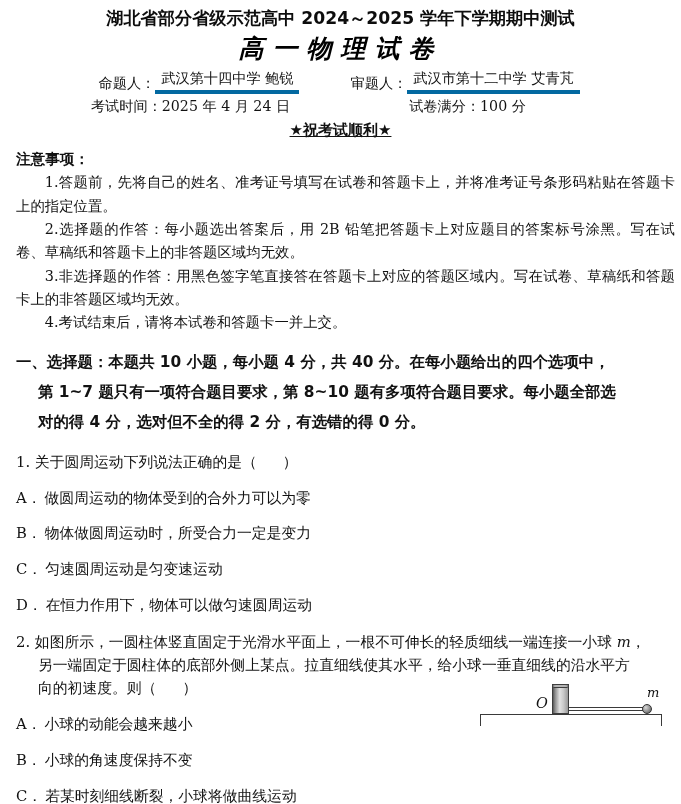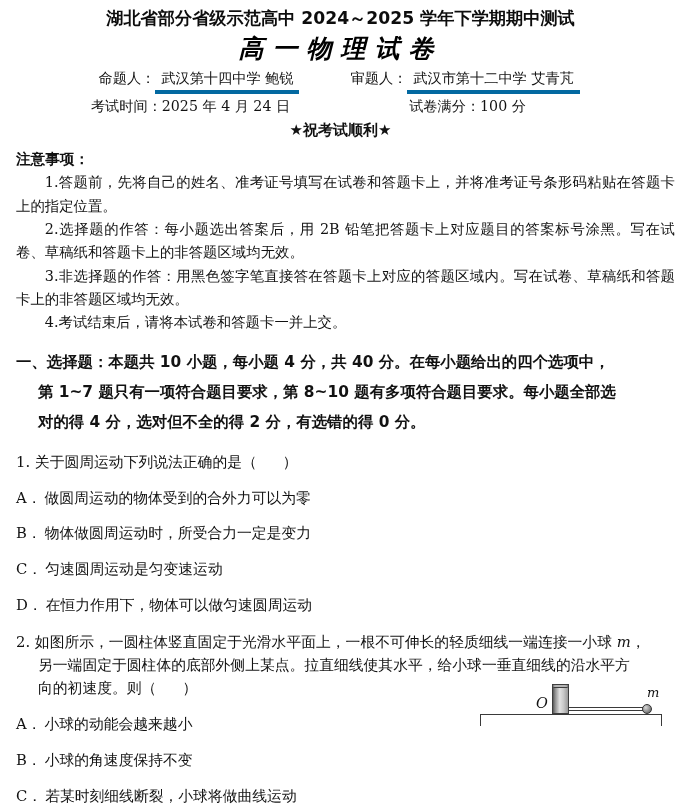--- a/index.html
+++ b/index.html
@@ -48,21 +48,21 @@
   .hdr-row {
     display: flex;
     justify-content: center;
     align-items: baseline;
     font-size: 14.2px;
     margin-top: 4px;
     line-height: 1.4;
   }
   .hdr-row .cell {
     display: flex;
-    align-items: flex-start;
+    align-items: flex-end;
     white-space: nowrap;
   }
   .hdr-row .cell.left  { width: 300px; justify-content: flex-start; padding-left: 68px; box-sizing: border-box;}
   .hdr-row .cell.right { width: 320px; justify-content: flex-start; padding-left: 20px; box-sizing: border-box;}
   .ul-name {
     border-bottom: 4px solid #0369a1;
     padding: 0 6px 1px 6px;
     display: inline-block;
   }
   .hdr-row2 {
@@ -74,20 +74,21 @@
   }
   .hdr-row2 .c1 { width: 300px; text-align: center; padding-left: 20px; box-sizing: border-box;}
   .hdr-row2 .c2 { width: 320px; text-align: center; padding-right: 46px; box-sizing: border-box;}
   .star-line {
     text-align: center;
     font-family: "DejaVu Sans", "Liberation Sans", sans-serif;
     font-weight: bold;
     font-size: 15px;
     margin-top: 4px;
     line-height: 1.3;
+    text-decoration: underline;
   }
 
   
   .notice-title {
     font-family: "DejaVu Sans", "Liberation Sans", sans-serif;
     font-weight: bold;
     font-size: 14.6px;
     margin: 10px 0 2px 16px;
   }
   .notice-p {

